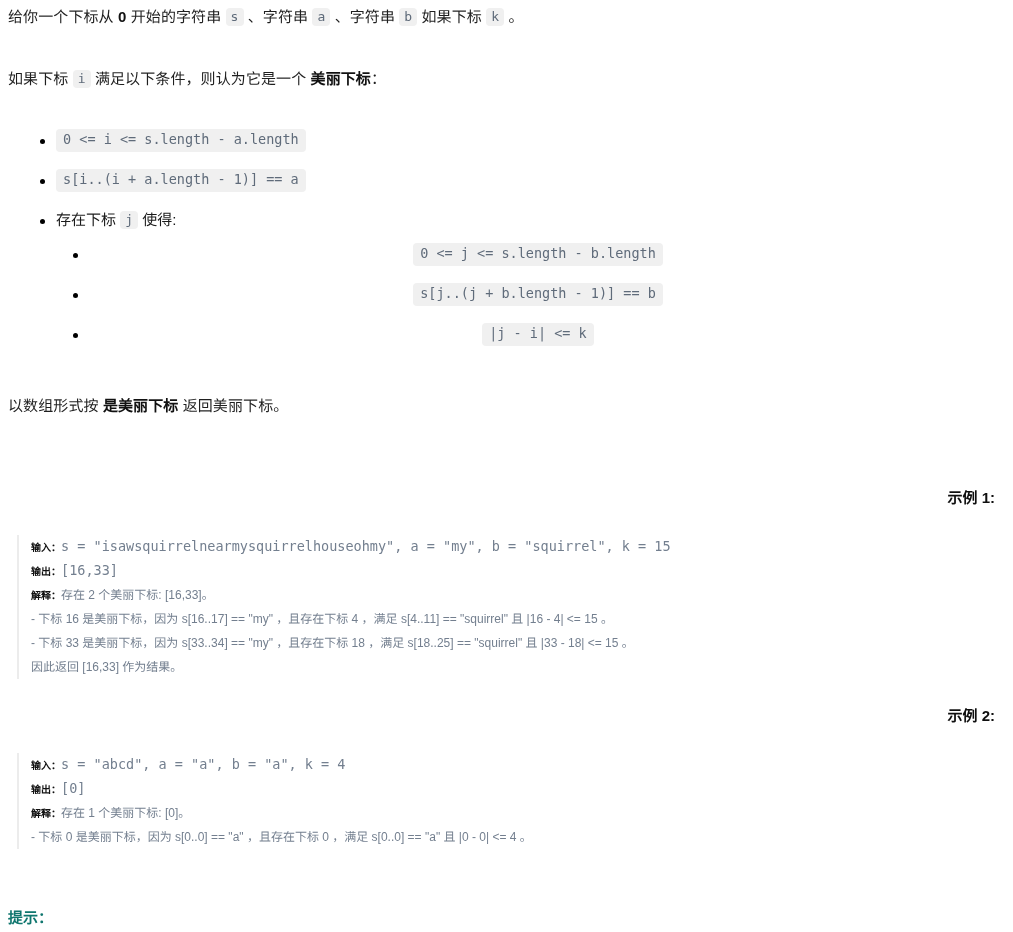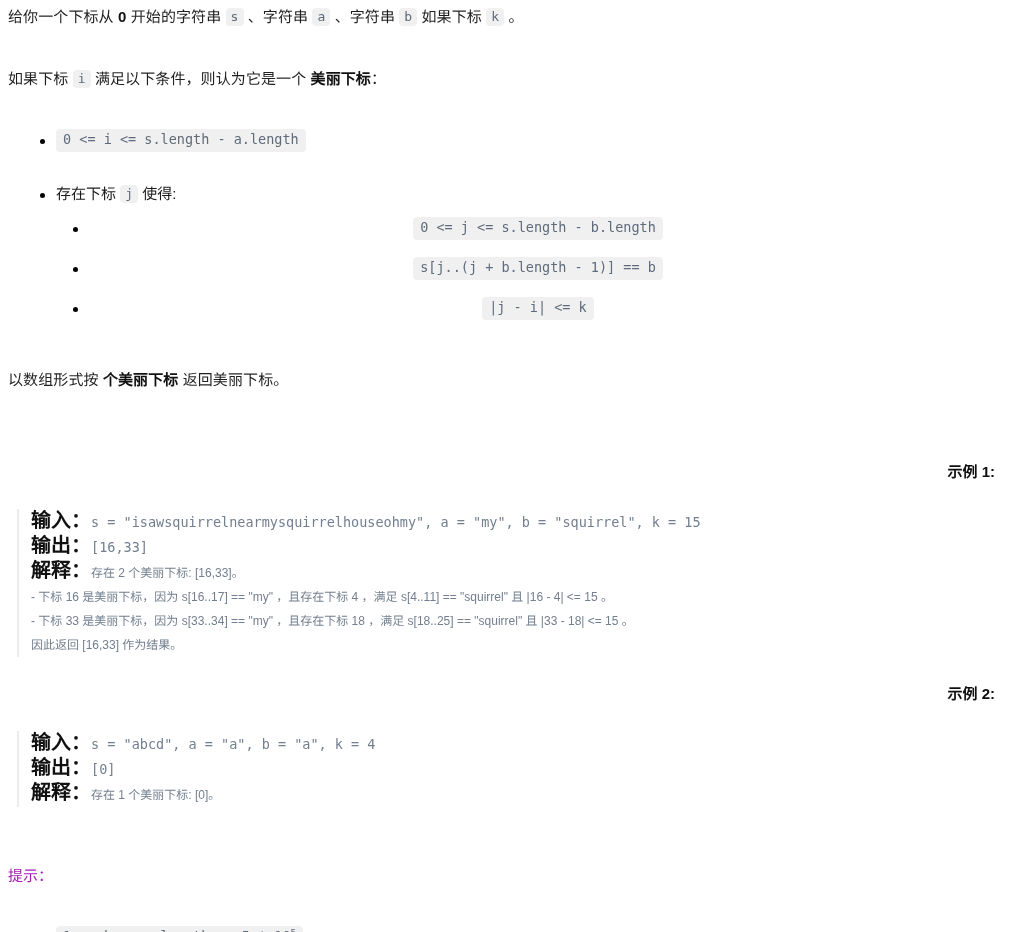--- a/index.html
+++ b/index.html
@@ -132,33 +132,33 @@
     font-family: "DejaVu Sans Mono", "Liberation Mono", monospace;
     font-size: 13.5px;
     line-height: 23px;
     color: #737f8f;
     white-space: pre;
   }
   .ex-line .lbl {
     font-family: "Liberation Sans", "DejaVu Sans", sans-serif;
     font-weight: bold;
     color: #111;
-    font-size: 20px;
+    font-size: 10px;
   }
   .ex-line .cn {
     font-family: "Liberation Sans", "DejaVu Sans", sans-serif;
     font-size: 12px;
     color: #737f8f;
   }
 
   
   .hint-title {
     font-size: 15px;
-    font-weight: normal;
-    color: #a21caf;
+    font-weight: bold;
+    color: #0f766e;
     line-height: 22px;
     margin: 0;
   }
 </style>
 </head>
 <body>
 
 <div class="page">
 
   <p class="para">
@@ -171,20 +171,23 @@
     <span>如果下标 </span><code class="chip">i</code><span> 满足以下条件，则认为它是一个 </span><b>美丽下标</b><span>：</span>
   </p>
 
   <div class="sp-23"></div>
 
   <ul class="lv1">
     <li>
       <code class="chip big">0 &lt;= i &lt;= s.length - a.length</code>
     </li>
     <div class="li-gap"></div>
+    <li>
+      <code class="chip big">s[i..(i + a.length - 1)] == a</code>
+    </li>
     <div class="li-gap"></div>
     <li>
       <span>存在下标 </span><code class="chip">j</code><span> 使得:</span>
       <div class="li-gap-s"></div>
       <ul class="lv2">
         <li>
           <code class="chip big">0 &lt;= j &lt;= s.length - b.length</code>
         </li>
         <div class="li-gap"></div>
         <li>
@@ -194,21 +197,21 @@
         <li>
           <code class="chip big">|j - i| &lt;= k</code>
         </li>
       </ul>
     </li>
   </ul>
 
   <div class="sp-30"></div>
 
   <p class="para">
-    <span>以数组形式按 </span><b>个美丽下标</b><span> 返回美丽下标。</span>
+    <span>以数组形式按 </span><b>是美丽下标</b><span> 返回美丽下标。</span>
   </p>
 
   <div class="sp-62"></div>
 
   <p class="ex-title">示例 1:</p>
 
   <div class="sp-18"></div>
 
   <div class="ex-block">
     <div class="ex-line"><span class="lbl">输入：</span><span>s = "isawsquirrelnearmysquirrelhouseohmy", a = "my", b = "squirrel", k = 15</span></div>
@@ -222,20 +225,21 @@
   <div class="sp-18"></div>
 
   <p class="ex-title">示例 2:</p>
 
   <div class="sp-18"></div>
 
   <div class="ex-block">
     <div class="ex-line"><span class="lbl">输入：</span><span>s = "abcd", a = "a", b = "a", k = 4</span></div>
     <div class="ex-line"><span class="lbl">输出：</span><span>[0]</span></div>
     <div class="ex-line"><span class="lbl">解释：</span><span class="cn">存在 1 个美丽下标: [0]。</span></div>
+    <div class="ex-line"><span class="cn">- 下标 0 是美丽下标，因为 s[0..0] == "a" ，且存在下标 0 ，满足 s[0..0] == "a" 且 |0 - 0| &lt;= 4 。</span></div>
   </div>
 
   <div class="sp-58"></div>
 
   <p class="hint-title">提示：</p>
 
   <div class="sp-23"></div>
 
   <ul class="lv1">
     <li>

